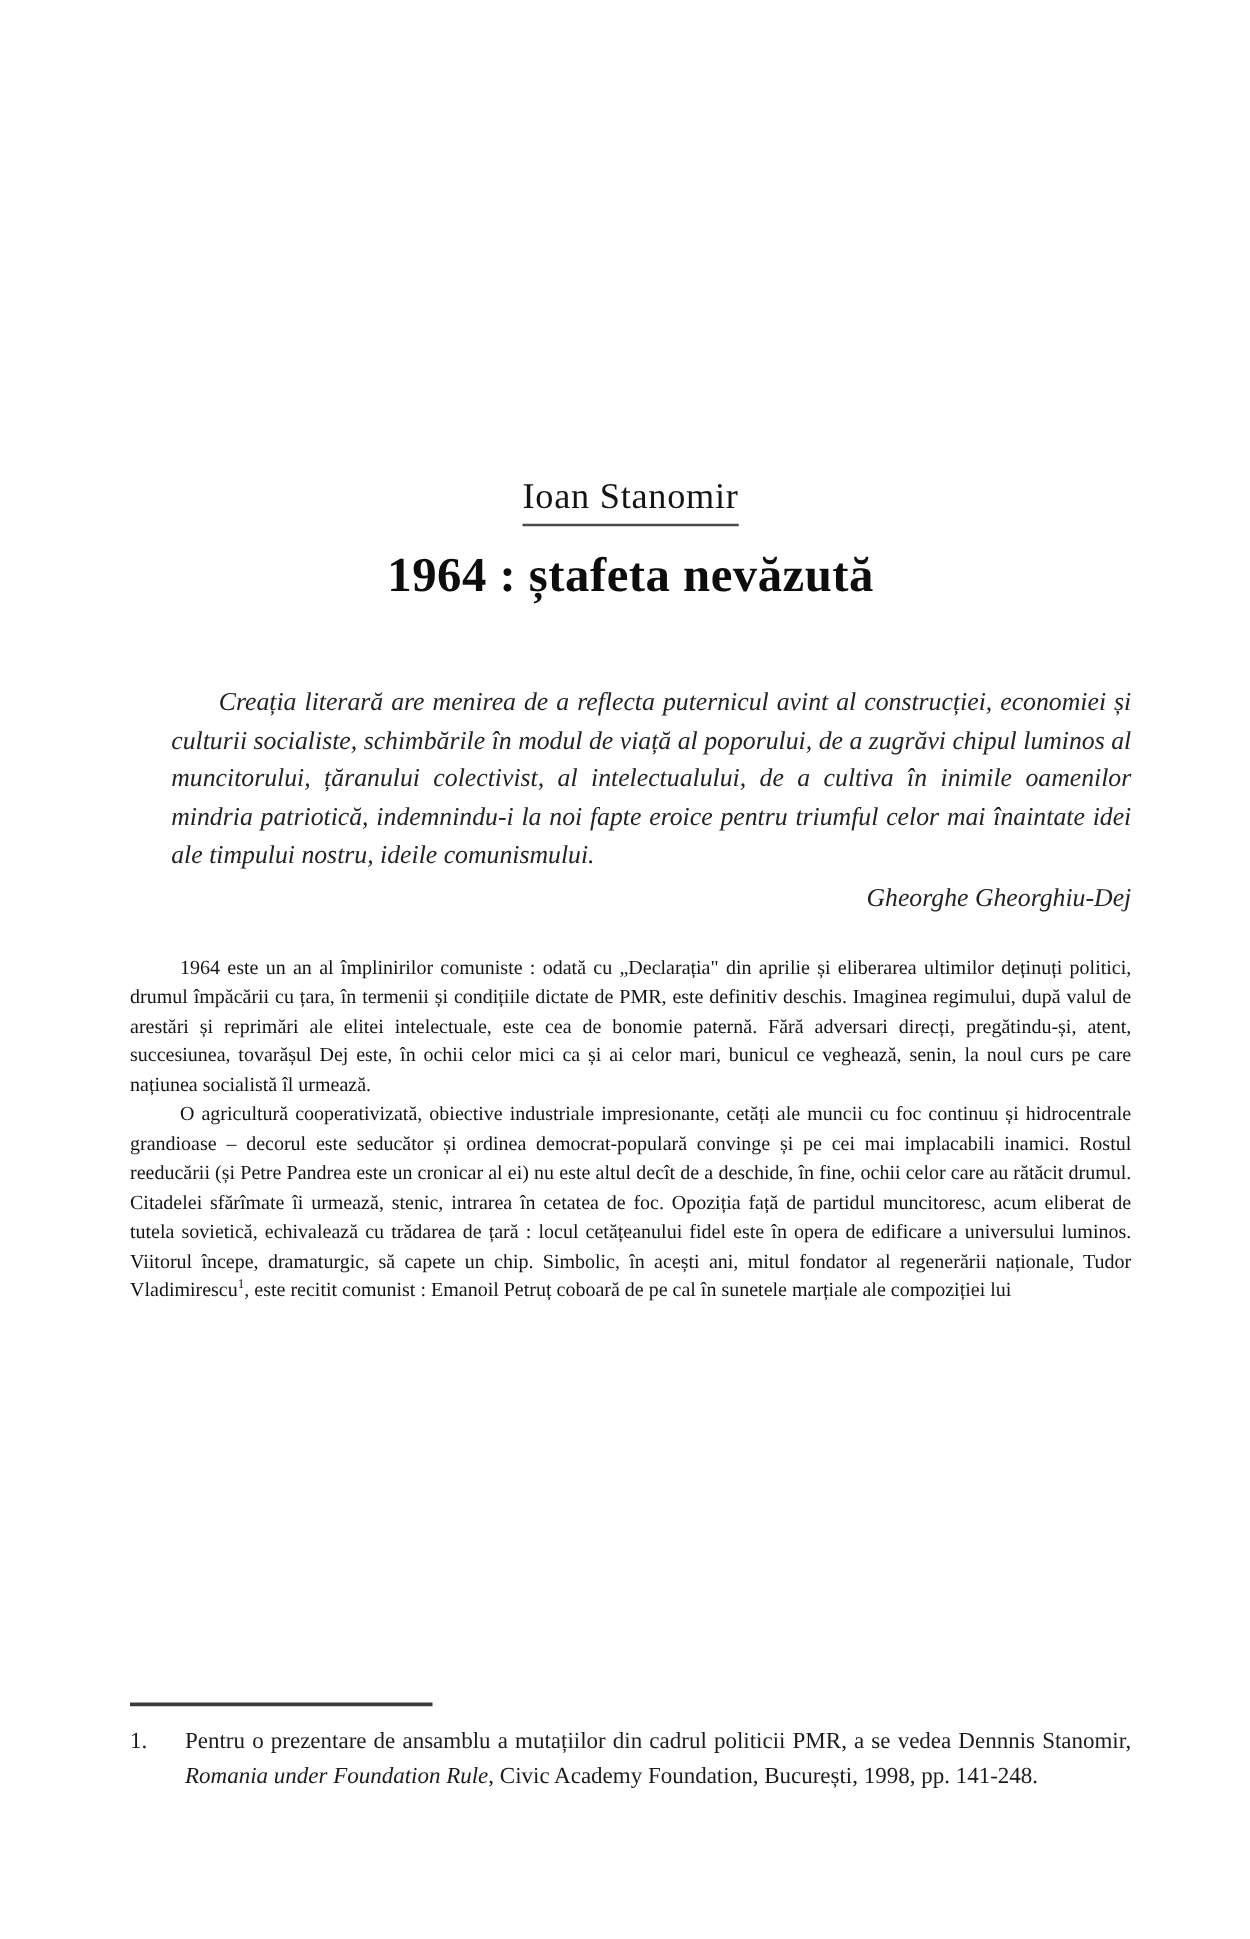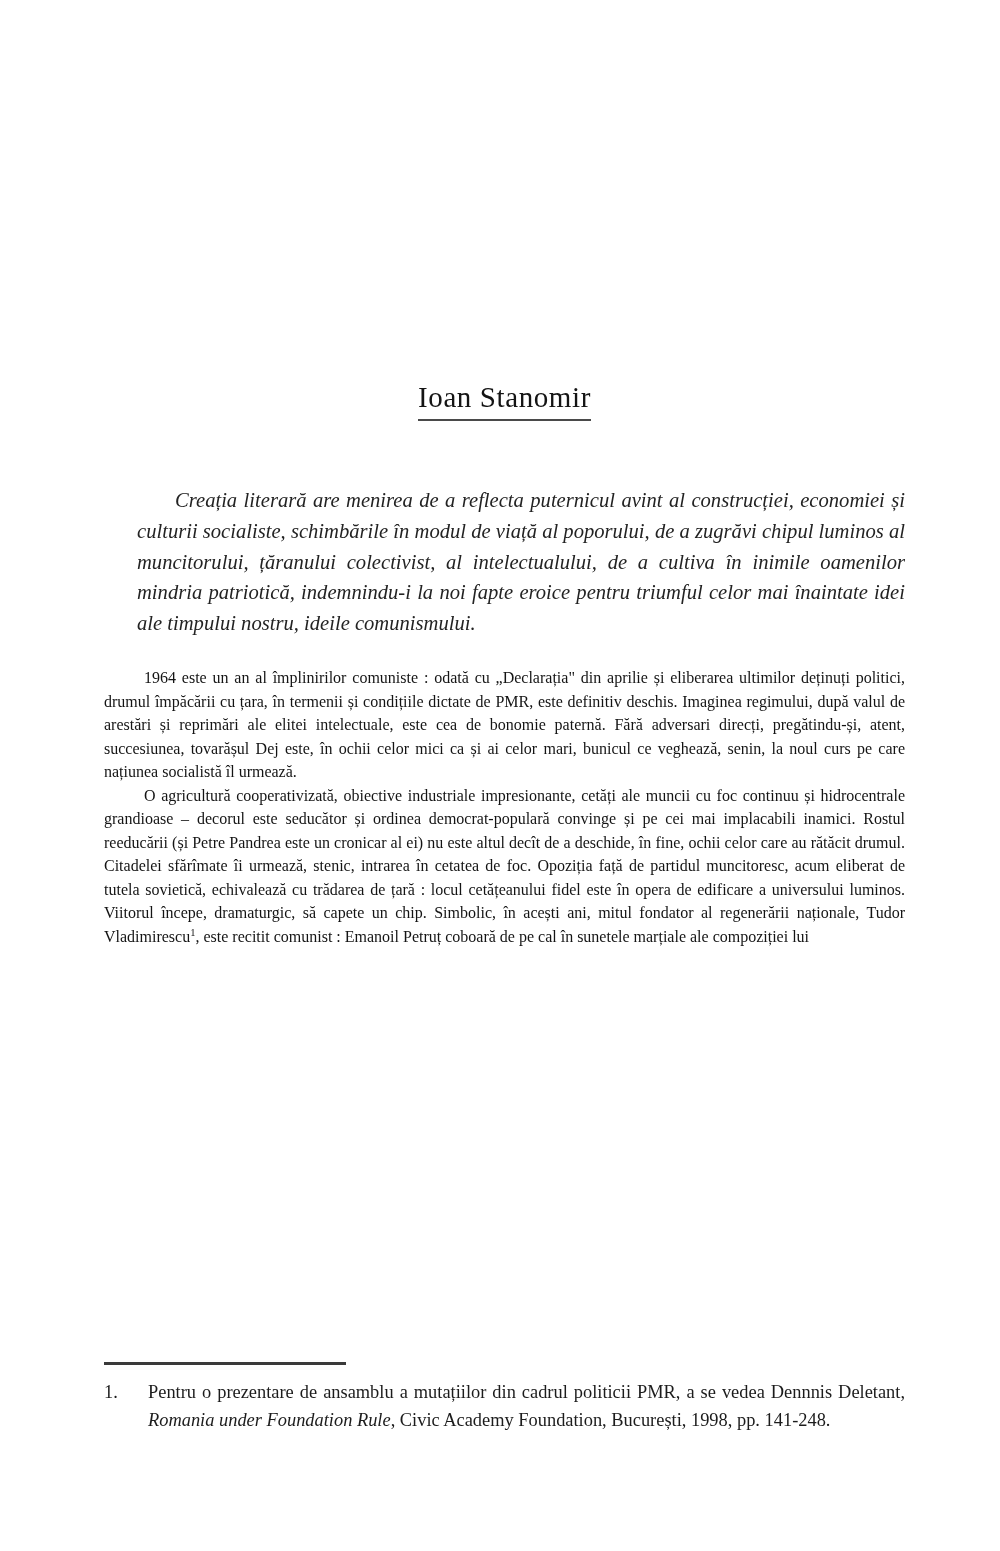--- a/index.html
+++ b/index.html
@@ -147,33 +147,35 @@
 <body>
 
 <div class="page">
 
   <div class="content">
 
     <div class="author-block">
       <span class="author-name">Ioan Stanomir</span>
     </div>
 
+    <h1 class="doc-title">1964 : ștafeta nevăzută</h1>
 
     <div class="epigraph">
       <p>Creația literară are menirea de a reflecta puternicul avint al construcției, economiei și culturii socialiste, schimbările în modul de viață al poporului, de a zugrăvi chipul luminos al muncitorului, țăranului colectivist, al intelectualului, de a cultiva în inimile oamenilor mindria patriotică, indemnindu-i la noi fapte eroice pentru triumful celor mai înaintate idei ale timpului nostru, ideile comunismului.</p>
+      <div class="epigraph-attribution">Gheorghe Gheorghiu-Dej</div>
     </div>
 
     <div class="body-text">
       <p>1964 este un an al împlinirilor comuniste : odată cu „Declarația" din aprilie și eliberarea ultimilor deținuți politici, drumul împăcării cu țara, în termenii și condițiile dictate de PMR, este definitiv deschis. Imaginea regimului, după valul de arestări și reprimări ale elitei intelectuale, este cea de bonomie paternă. Fără adversari direcți, pregătindu-și, atent, succesiunea, tovarășul Dej este, în ochii celor mici ca și ai celor mari, bunicul ce veghează, senin, la noul curs pe care națiunea socialistă îl urmează.</p>
       <p><span>O agricultură cooperativizată, obiective industriale impresionante, cetăți ale muncii cu foc continuu și hidrocentrale grandioase – decorul este seducător și ordinea democrat-populară convinge și pe cei mai implacabili inamici. Rostul reeducării (și Petre Pandrea este un cronicar al ei) nu este altul decît de a deschide, în fine, ochii celor care au rătăcit drumul. Citadelei sfărîmate îi urmează, stenic, intrarea în cetatea de foc. Opoziția față de partidul muncitoresc, acum eliberat de tutela sovietică, echivalează cu trădarea de țară : locul cetățeanului fidel este în opera de edificare a universului luminos. Viitorul începe, dramaturgic, să capete un chip. Simbolic, în acești ani, mitul fondator al regenerării naționale, Tudor Vladimirescu</span><sup class="footnote-ref">1</sup><span>, este recitit comunist : Emanoil Petruț coboară de pe cal în sunetele marțiale ale compoziției lui</span></p>
     </div>
 
   </div>
 
   <div class="footnote-area">
     <div class="footnote-rule"></div>
     <div class="footnote-item">
       <span class="footnote-number">1.</span>
-      <span class="footnote-body"><span>Pentru o prezentare de ansamblu a mutațiilor din cadrul politicii PMR, a se vedea Dennnis Deletant, </span><i>Romania under Foundation Rule</i><span>, Civic Academy Foundation, București, 1998, pp. 141-248.</span></span>
+      <span class="footnote-body"><span>Pentru o prezentare de ansamblu a mutațiilor din cadrul politicii PMR, a se vedea Dennnis Stanomir, </span><i>Romania under Foundation Rule</i><span>, Civic Academy Foundation, București, 1998, pp. 141-248.</span></span>
     </div>
   </div>
 
 </div>
 
 </body></html>

